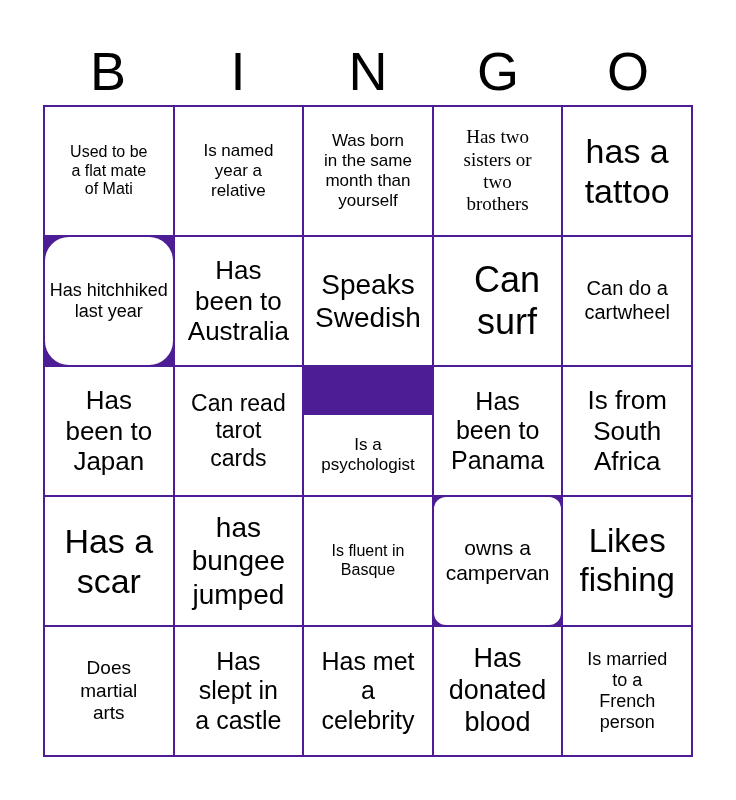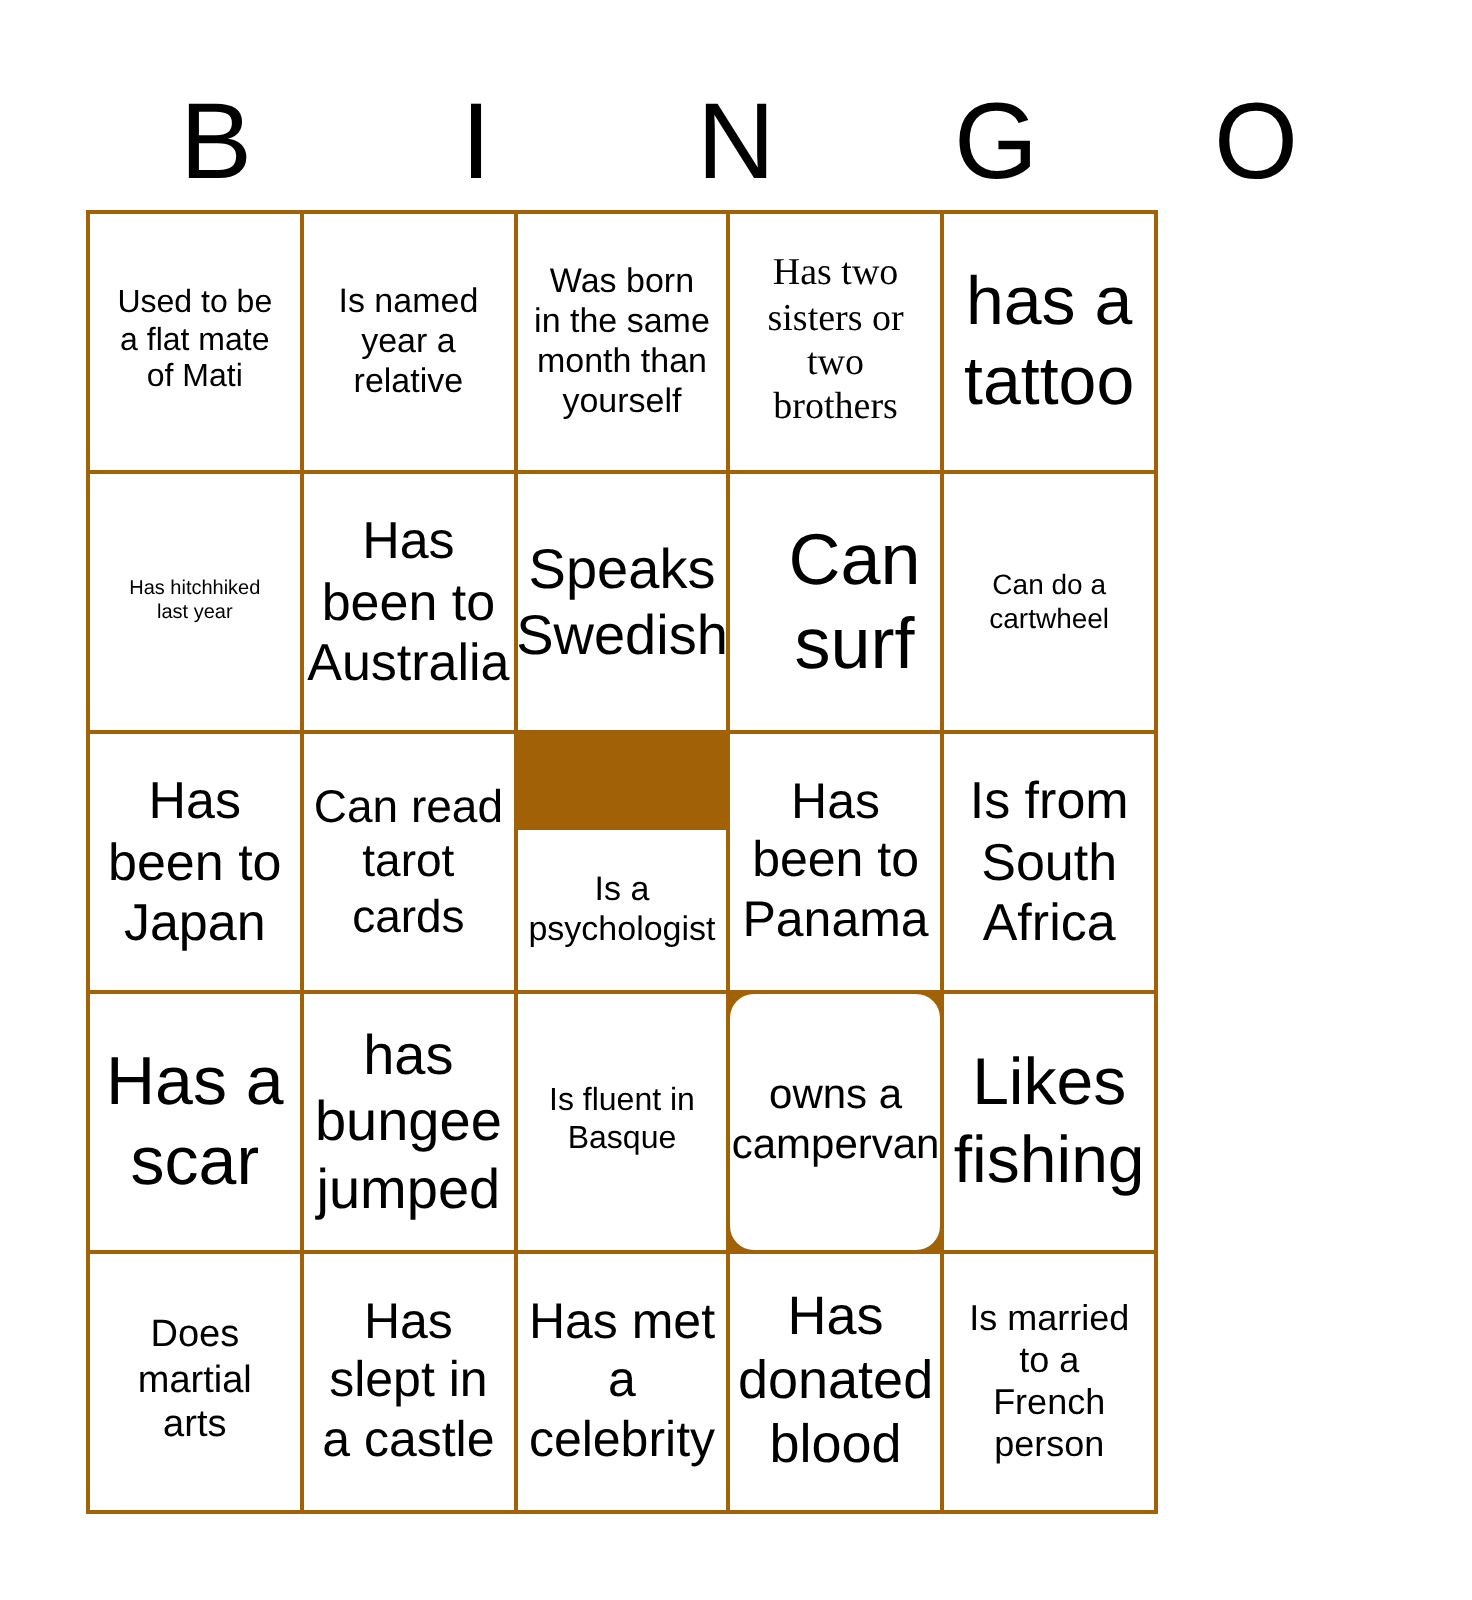--- a/index.html
+++ b/index.html
@@ -28,24 +28,24 @@
     justify-items: center;
     font-size: 54px;
     line-height: 1;
     font-weight: 400;
     letter-spacing: 0;
   }
   .bingo-grid {
     position: absolute;
     left: 43px;
     top: 105px;
-    width: 536px;
+    width: 650px;
     height: 652px;
     box-sizing: border-box;
-    background: #a16207;
+    background: #4c1d95;
     display: grid;
     grid-template-columns: repeat(5, 1fr);
     grid-template-rows: repeat(5, 1fr);
     gap: 2px;
     padding: 2px;
   }
   .cell {
     background: #ffffff;
     display: flex;
     align-items: center;
@@ -57,25 +57,25 @@
     box-sizing: border-box;
     overflow: hidden;
     cursor: pointer;
   }
   
   .cell:nth-child(1)  { font-size: 16px; }
   .cell:nth-child(2)  { font-size: 17px; }
   .cell:nth-child(3)  { font-size: 17px; }
   .cell:nth-child(4)  { font-size: 19px; font-family: Liberation Serif, serif; }
   .cell:nth-child(5)  { font-size: 34px; }
-  .cell:nth-child(6)  { font-size: 10px; }
+  .cell:nth-child(6)  { font-size: 18px; border-radius: 24px; }
   .cell:nth-child(7)  { font-size: 26px; }
   .cell:nth-child(8)  { font-size: 28px; }
   .cell:nth-child(9)  { font-size: 36px; padding-left: 20px; }
-  .cell:nth-child(10) { font-size: 14px; }
+  .cell:nth-child(10) { font-size: 20px; }
   .cell:nth-child(11) { font-size: 26px; }
   .cell:nth-child(12) { font-size: 23px; }
   .cell:nth-child(13) { font-size: 17px; margin-top: 48px; }
   .cell:nth-child(14) { font-size: 25px; }
   .cell:nth-child(15) { font-size: 26px; }
   .cell:nth-child(16) { font-size: 34px; }
   .cell:nth-child(17) { font-size: 28px; }
   .cell:nth-child(18) { font-size: 16px; }
   .cell:nth-child(19) { font-size: 21px; border-radius: 12px; }
   .cell:nth-child(20) { font-size: 33px; }

